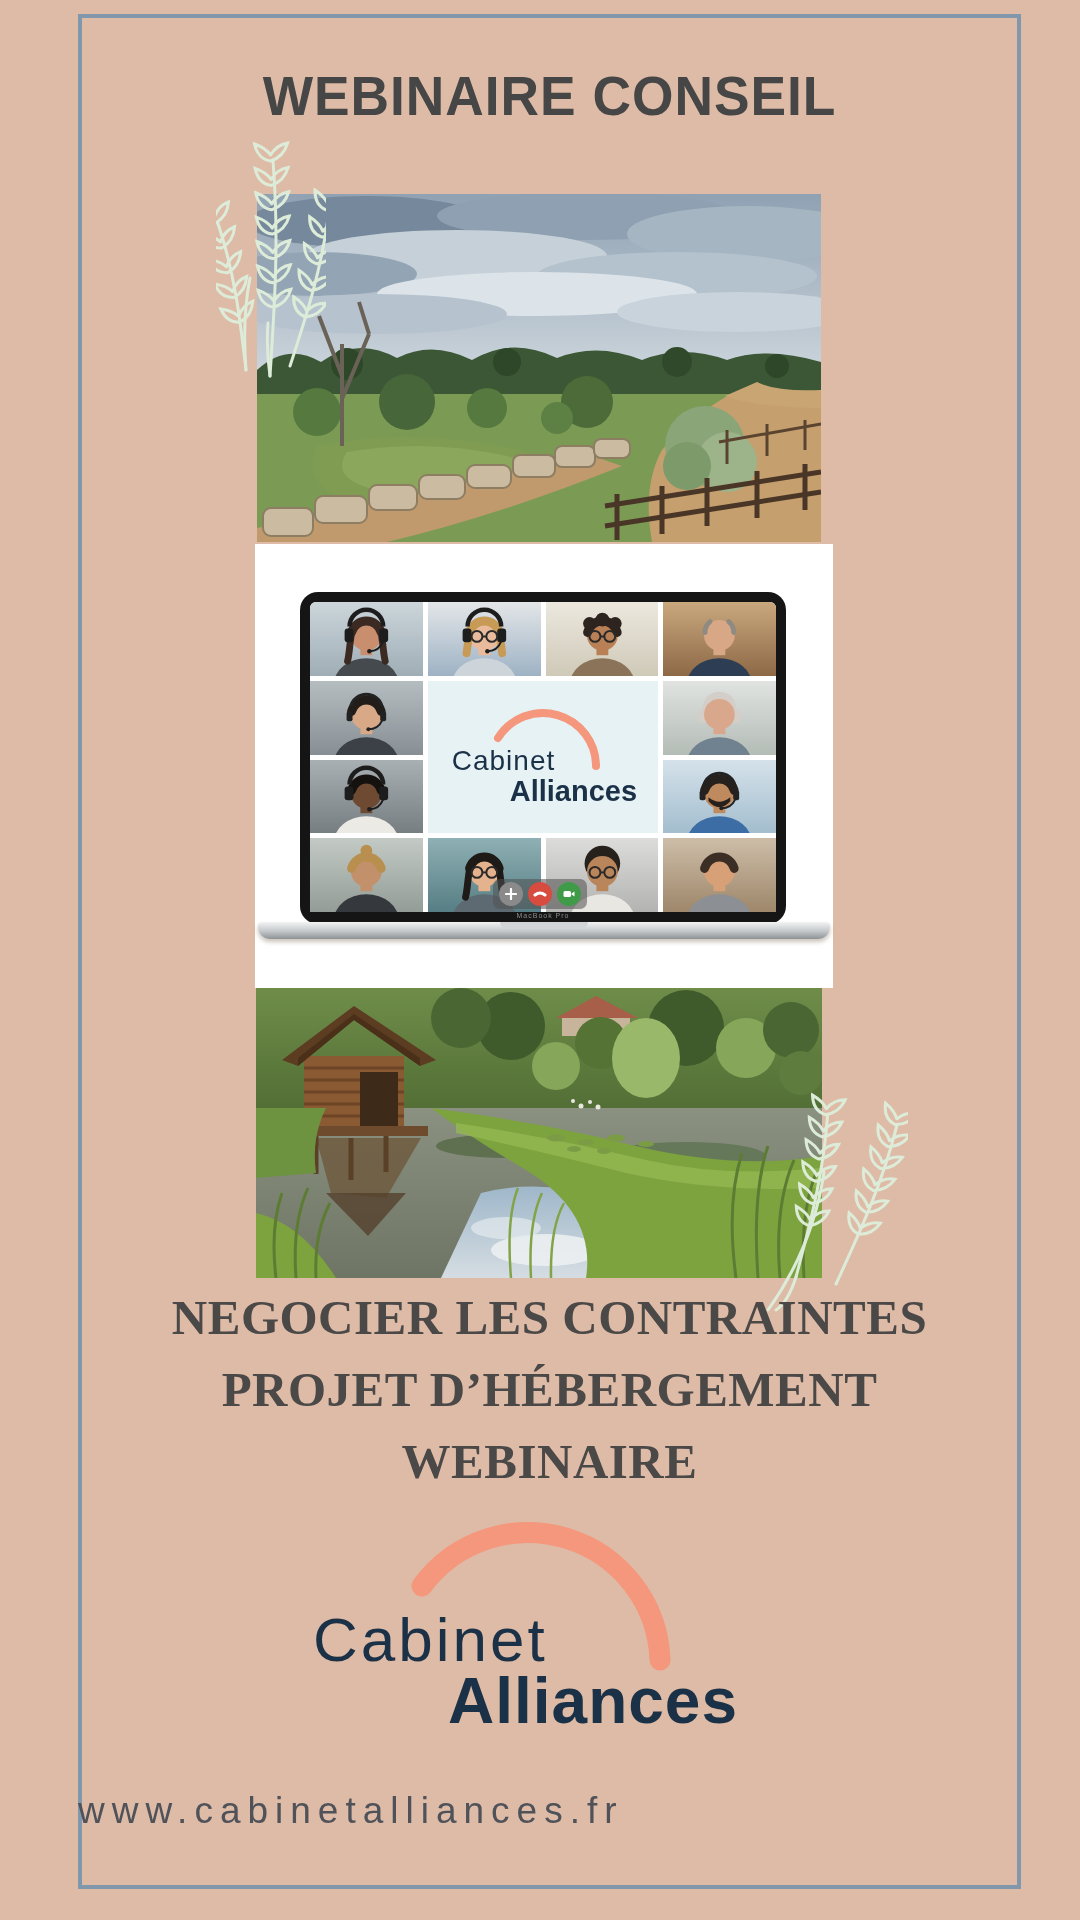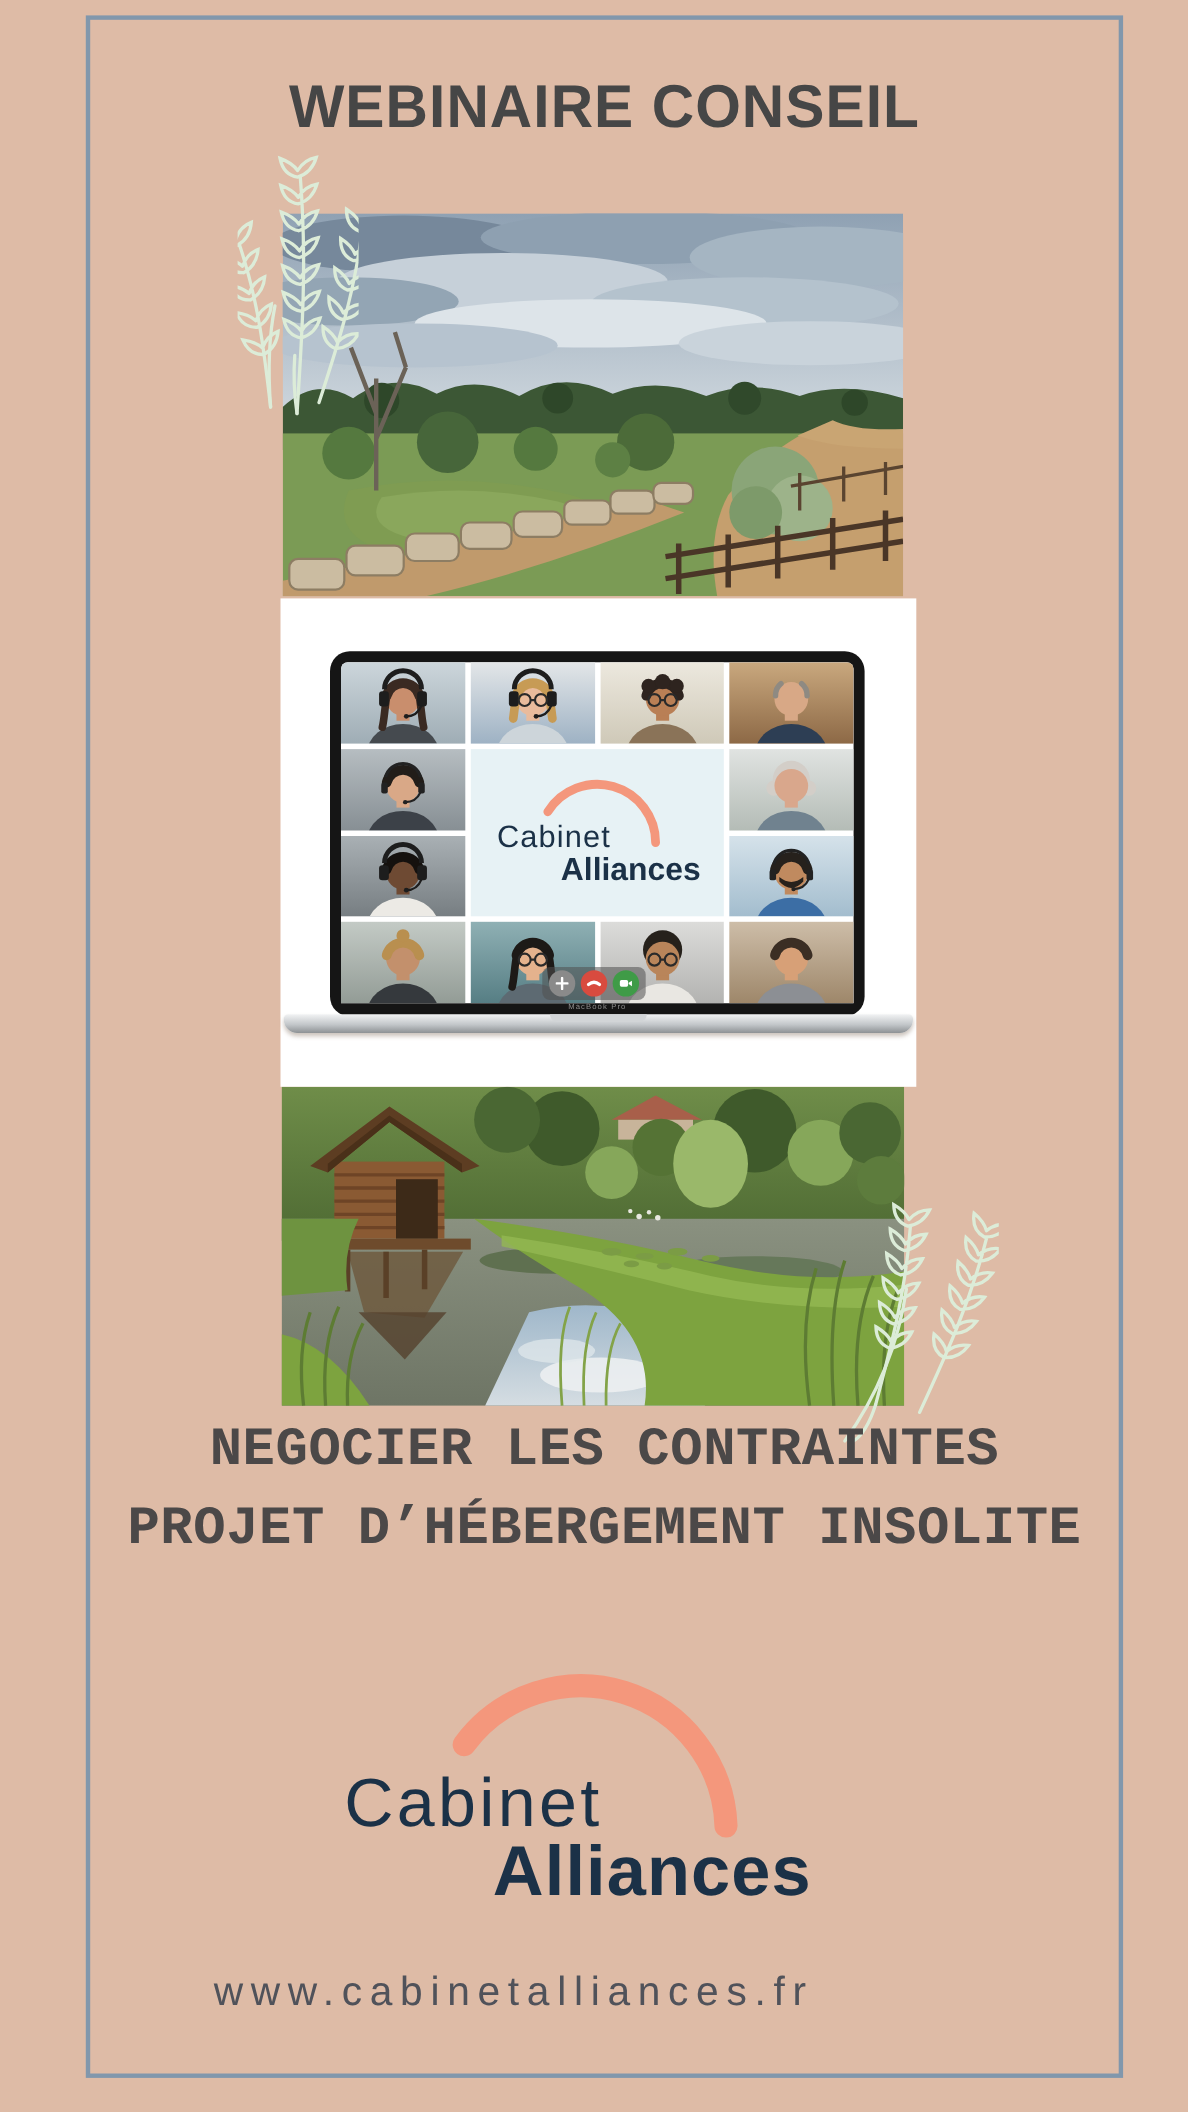--- a/index.html
+++ b/index.html
@@ -25,27 +25,27 @@
   #laptop-notch{left:500px;top:908px;width:88px;height:7px;background:#d2d5d7;border-radius:0 0 8px 8px;}
   .tile{position:absolute;overflow:hidden;}
   #center-panel{left:117.75px;top:78.75px;width:230.5px;height:152.5px;background:#e7f2f5;}
   .mini-cabinet{left:24px;top:64px;font-size:28px;color:#1b3147;letter-spacing:1px;}
   .mini-alliances{left:82px;top:94px;font-size:29px;font-weight:bold;color:#1b3147;}
   #call-bar{left:183px;top:277px;width:94px;height:30px;background:rgba(80,80,80,.55);border-radius:7px;
             display:flex;align-items:center;justify-content:center;gap:5px;}
   .call-btn{width:24px;height:24px;border-radius:50%;display:flex;align-items:center;justify-content:center;}
   
   #headline{left:78px;top:1268px;width:943px;text-align:center;
-            font-family:Liberation Mono, monospace;font-weight:bold;font-size:49px;line-height:72px;
+            font-family:Liberation Serif, serif;font-weight:bold;font-size:49px;line-height:72px;
             color:#4b4848;letter-spacing:.5px;}
   
   #logo-arc{left:408px;top:1504px;width:276px;height:156px;}
   #logo-cabinet{left:313px;top:1590px;font-size:62px;color:#1b3147;letter-spacing:3px;}
   #logo-alliances{left:448px;top:1650px;font-size:64px;font-weight:bold;color:#1b3147;letter-spacing:1px;}
-  #website{left:78px;top:1776px;width:778px;text-align:center;font-size:37px;letter-spacing:7px;color:#50525a;}
+  #website{left:78px;top:1776px;width:778px;font-size:37px;letter-spacing:7px;color:#50525a;}
 </style>
 </head>
 <body>
 
 <div class="abs" style="left:0;top:14px;width:1080px;height:1920px;">
 
   <div id="frame" class="abs"></div>
 
   <div id="title" class="abs">WEBINAIRE CONSEIL</div>
 
@@ -343,21 +343,21 @@
       <path d="M30 252 Q 26 200 34 160 M54 258 Q 50 230 52 205" fill="none" stroke="#dcecd8" stroke-width="3" stroke-linecap="round"></path>
     </svg>
   <svg id="plant2" class="abs" viewBox="0 0 150 262">
       <path d="M0 0 C 5 -57.74999999999999 9 -107.25 3 -165 M4 -52.800000000000004 q -13 -2 -16 -17 q 11 4 16 11 M4 -52.800000000000004 q 13 -4 17 -18 q -11 2 -17 12 M3.3333333333333335 -75.24000000000001 q -13 -2 -16 -17 q 11 4 16 11 M3.3333333333333335 -75.24000000000001 q 13 -4 17 -18 q -11 2 -17 12 M2.666666666666667 -97.68 q -13 -2 -16 -17 q 11 4 16 11 M2.666666666666667 -97.68 q 13 -4 17 -18 q -11 2 -17 12 M2 -120.11999999999999 q -13 -2 -16 -17 q 11 4 16 11 M2 -120.11999999999999 q 13 -4 17 -18 q -11 2 -17 12 M1.3333333333333335 -142.56000000000003 q -13 -2 -16 -17 q 11 4 16 11 M1.3333333333333335 -142.56000000000003 q 13 -4 17 -18 q -11 2 -17 12 M0.6666666666666665 -165 q -13 -2 -16 -17 q 11 4 16 11 M0.6666666666666665 -165 q 13 -4 17 -18 q -11 2 -17 12" transform="translate(38 225) rotate(10)" fill="none" stroke="#dcecd8" stroke-width="3" stroke-linecap="round"></path>
       <path d="M0 0 C 5 -59.49999999999999 9 -110.5 3 -170 M4 -54.4 q -13 -2 -16 -17 q 11 4 16 11 M4 -54.4 q 13 -4 17 -18 q -11 2 -17 12 M3.3333333333333335 -77.52 q -13 -2 -16 -17 q 11 4 16 11 M3.3333333333333335 -77.52 q 13 -4 17 -18 q -11 2 -17 12 M2.666666666666667 -100.64000000000001 q -13 -2 -16 -17 q 11 4 16 11 M2.666666666666667 -100.64000000000001 q 13 -4 17 -18 q -11 2 -17 12 M2 -123.75999999999999 q -13 -2 -16 -17 q 11 4 16 11 M2 -123.75999999999999 q 13 -4 17 -18 q -11 2 -17 12 M1.3333333333333335 -146.88000000000002 q -13 -2 -16 -17 q 11 4 16 11 M1.3333333333333335 -146.88000000000002 q 13 -4 17 -18 q -11 2 -17 12 M0.6666666666666665 -170 q -13 -2 -16 -17 q 11 4 16 11 M0.6666666666666665 -170 q 13 -4 17 -18 q -11 2 -17 12" transform="translate(78 232) rotate(20)" fill="none" stroke="#dcecd8" stroke-width="3" stroke-linecap="round"></path>
       <path d="M10 258 Q 55 195 66 120 M38 225 Q 30 250 18 258" fill="none" stroke="#dcecd8" stroke-width="3" stroke-linecap="round"></path>
     </svg>
 
   <div id="headline" class="abs">
     <div>NEGOCIER LES CONTRAINTES</div>
-    <div>PROJET D’HÉBERGEMENT INSOLITE</div>
+    <div>PROJET D’HÉBERGEMENT WEBINAIRE</div>
   </div>
 
   <svg id="logo-arc" class="abs" viewBox="0 0 276 156">
     <path d="M 14 68 A 132 132 0 0 1 252 142" fill="none" stroke="#f4977c" stroke-width="21" stroke-linecap="round"></path>
   </svg>
   <div id="logo-cabinet" class="abs">Cabinet</div>
   <div id="logo-alliances" class="abs">Alliances</div>
 
   <div id="website" class="abs">www.cabinetalliances.fr</div>
 

